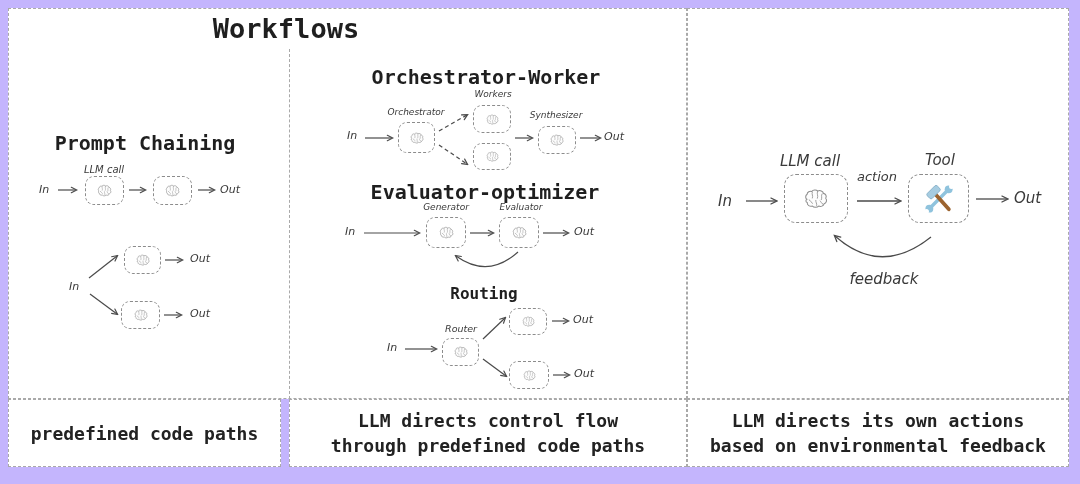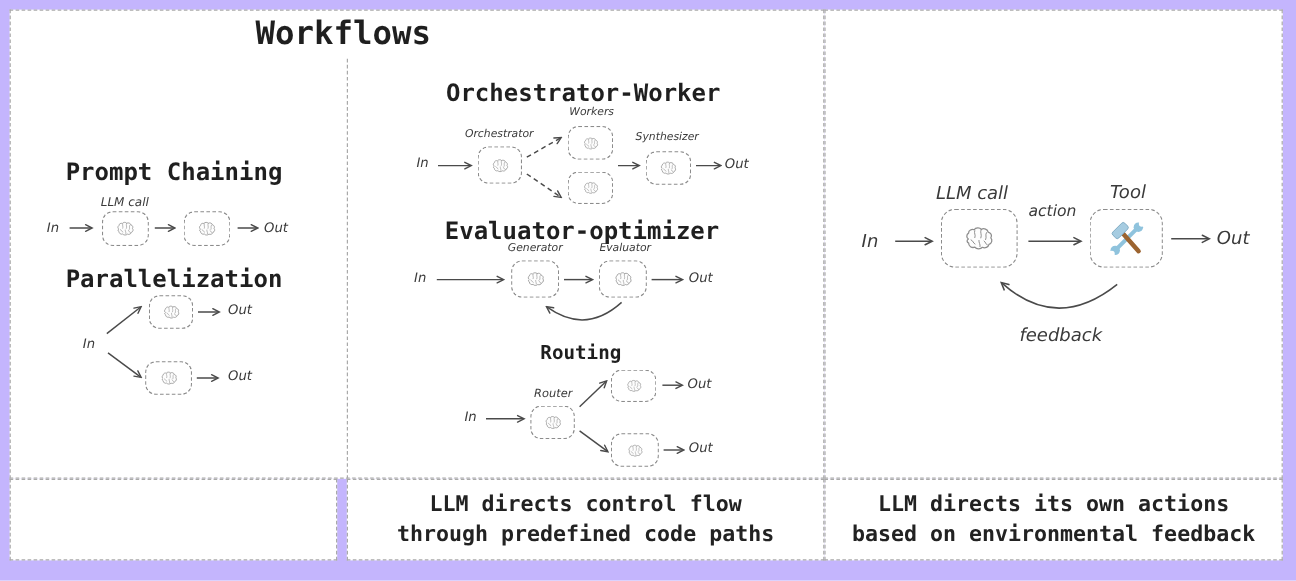--- a/index.html
+++ b/index.html
@@ -58,21 +58,20 @@
       <svg class="brain" viewBox="0 0 24 18" width="17" height="13">
           <use href="#brain-sym"></use>
         </svg>
     </div>
     <div class="node" style="left:144px;top:167px;width:39px;height:29px">
       <svg class="brain" viewBox="0 0 24 18" width="17" height="13">
           <use href="#brain-sym"></use>
         </svg>
     </div>
 
-    <h2 class="mono-title ctr" style="left:136px;top:212px;font-size:20px">Parallelization</h2>
     <span class="hand" style="left:60px;top:272px;font-size:11px">In</span>
     <span class="hand" style="left:181px;top:244px;font-size:11px">Out</span>
     <span class="hand" style="left:181px;top:299px;font-size:11px">Out</span>
     <div class="node" style="left:115px;top:237px;width:37px;height:28px">
       <svg class="brain" viewBox="0 0 24 18" width="16" height="12">
           <use href="#brain-sym"></use>
         </svg>
     </div>
     <div class="node" style="left:112px;top:292px;width:39px;height:28px">
       <svg class="brain" viewBox="0 0 24 18" width="16" height="12">
@@ -209,20 +208,21 @@
       <g stroke="#4a4a4a" stroke-width="1.3" fill="none">
         <line x1="58" y1="192" x2="88" y2="192" marker-end="url(#ah-a)"></line>
         <line x1="169" y1="192" x2="212" y2="192" marker-end="url(#ah-a)"></line>
         <line x1="288" y1="190" x2="319" y2="190" marker-end="url(#ah-a)"></line>
         <path d="M243,228 Q193,268 147,227" marker-end="url(#ah-a)"></path>
       </g>
     </svg>
   </section>
 
   <div class="caption-box" style="left:8px;top:399px;width:273px;height:68px">
+    <div class="caption-line">predefined code paths</div>
   </div>
   <div class="caption-box" style="left:289px;top:399px;width:398px;height:68px">
     <div class="caption-line">LLM directs control flow</div>
     <div class="caption-line">through predefined code paths</div>
   </div>
   <div class="caption-box" style="left:687px;top:399px;width:382px;height:68px">
     <div class="caption-line">LLM directs its own actions</div>
     <div class="caption-line">based on environmental feedback</div>
   </div>
 

